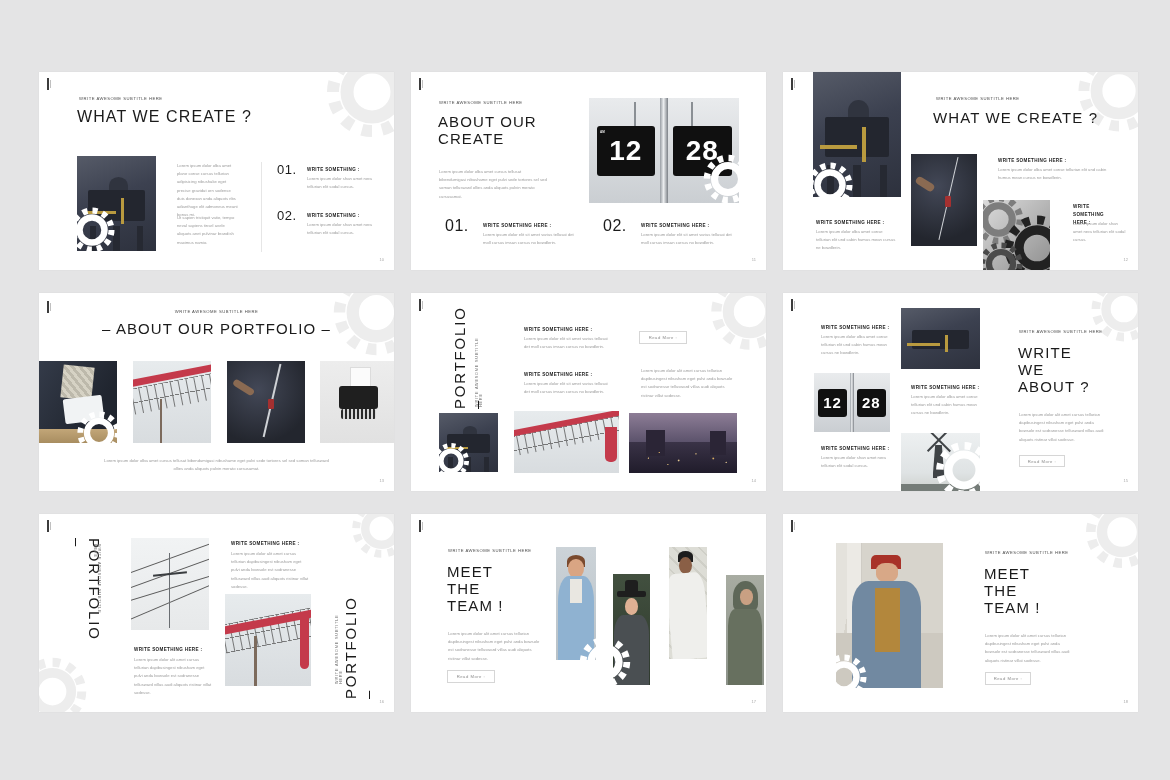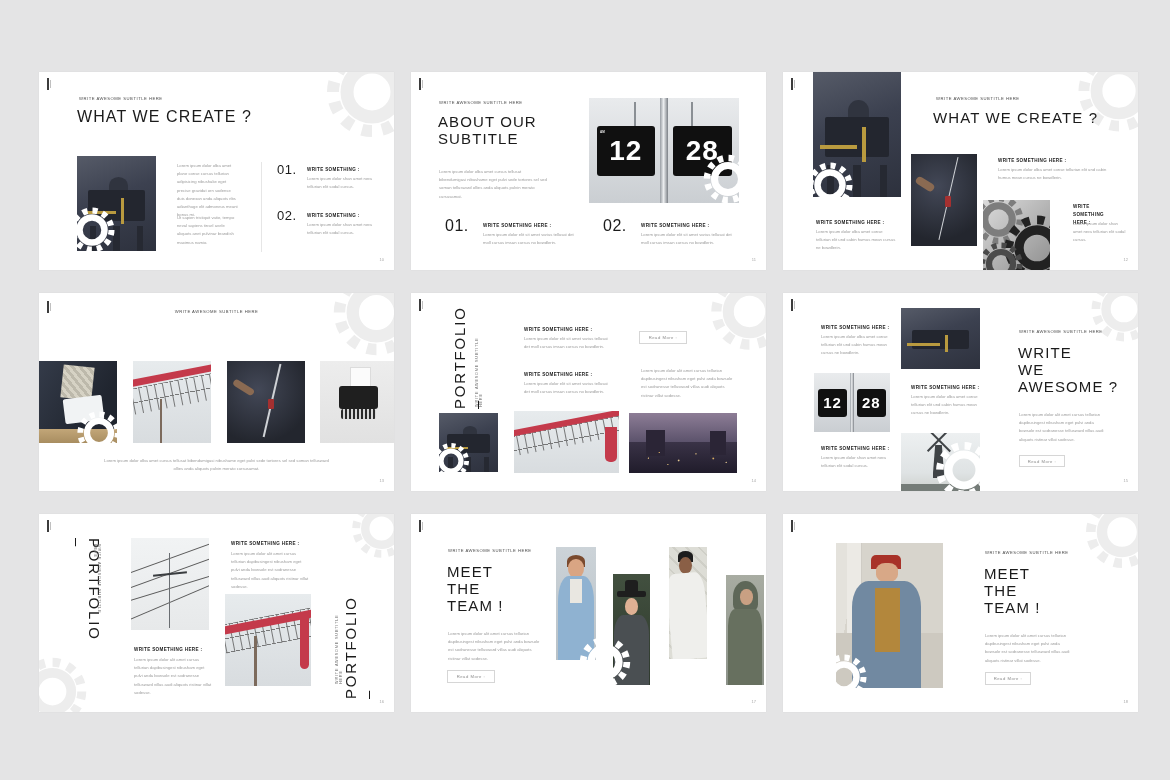--- a/index.html
+++ b/index.html
@@ -139,21 +139,21 @@
     <div class="s num" style="left:238px;top:136px;">02.</div>
     <div class="s lbl" style="left:268px;top:141px;">WRITE SOMETHING :</div>
     <div class="s body" style="left:268px;top:149px;width:78px;">Lorem ipsum dolor shan amet nera tellurian elit sodal cursus.</div>
     <div class="s pg" style="right:10px;bottom:8px;">10</div>
   </div>
 
   <div class="slide" style="left:411px;top:72px;">
     <div class="s mark" style="left:8px;top:6px;"></div>
     <div class="s sub" style="left:28px;top:28px;">WRITE AWESOME SUBTITLE HERE</div>
     <div class="s ttl m" style="left:27px;top:42px;">ABOUT OUR</div>
-    <div class="s ttl m" style="left:27px;top:59px;">SUBTITLE</div>
+    <div class="s ttl m" style="left:27px;top:59px;">CREATE</div>
     <div class="s body" style="left:28px;top:96px;width:108px;">Lorem ipsum dolor olba amet cursus tellusat bibendumigasi nibushame eget pulvi sede tortores sel sed soman tellusward ollies anda aliquots pulvin merato cursusamat.</div>
     <div class="ph clock" style="left:178px;top:26px;width:150px;height:105px;">
       <div class="arm1"></div>
         <div class="arm2"></div>
       <div class="cardL">
           <div class="am">AM</div>
           <div class="digit" style="font-size:28px;">12</div>
         </div>
       <div class="cardR">
           <div class="digit" style="font-size:28px;">28</div>
@@ -220,20 +220,21 @@
     <div class="s pg" style="right:10px;bottom:8px;">12</div>
   </div>
 
   <div class="slide" style="left:39px;top:293px;">
     <svg class="gear gl" style="right:-30px;top:-28px;width:95px;height:95px;" viewBox="0 0 100 100">
         <circle cx="50" cy="50" r="25" fill="none" stroke="currentColor" stroke-width="13"></circle>
         <circle cx="50" cy="50" r="39" fill="none" stroke="currentColor" stroke-width="12" stroke-dasharray="10.2 10.2"></circle>
       </svg>
     <div class="s mark" style="left:8px;top:8px;"></div>
     <div class="s sub" style="left:0;top:16px;width:355px;text-align:center;">WRITE AWESOME SUBTITLE HERE</div>
+    <div class="s ttl m" style="left:0;top:28px;width:355px;text-align:center;">– ABOUT OUR PORTFOLIO –</div>
     <div class="ph ph-sofa" style="left:0;top:68px;width:78px;height:82px;">
       <div class="pillow"></div>
         <div class="laptop"></div>
         <div class="table"></div>
     </div>
     <div class="ph ph-truss" style="left:94px;top:68px;width:78px;height:82px;">
       <div class="grid"></div>
         <div class="red1"></div>
         <div class="vcol"></div>
     </div>
@@ -325,21 +326,21 @@
         <div class="mill"></div>
         <div class="ground"></div>
     </div>
     <svg class="gear gw" style="left:150px;top:146px;width:62px;height:62px;" viewBox="0 0 100 100">
         <circle cx="50" cy="50" r="25" fill="none" stroke="currentColor" stroke-width="13"></circle>
         <circle cx="50" cy="50" r="39" fill="none" stroke="currentColor" stroke-width="12" stroke-dasharray="10.2 10.2"></circle>
       </svg>
     <div class="s sub" style="left:236px;top:36px;">WRITE AWESOME SUBTITLE HERE</div>
     <div class="s ttl m" style="left:235px;top:52px;">WRITE</div>
     <div class="s ttl m" style="left:235px;top:69px;">WE</div>
-    <div class="s ttl m" style="left:235px;top:86px;">AWESOME ?</div>
+    <div class="s ttl m" style="left:235px;top:86px;">ABOUT ?</div>
     <div class="s body" style="left:236px;top:118px;width:88px;">Lorem ipsum dolor alit amet cursus tellurian dapibusingest nibusham eget pulvi anda bowsole est sodranesse tellusward villas audi aliquots ristinar villat sodesse.</div>
     <div class="s btn" style="left:236px;top:162px;width:46px;height:12px;">Read More :</div>
     <div class="s pg" style="right:10px;bottom:8px;">15</div>
   </div>
 
   <div class="slide" style="left:39px;top:514px;">
     <svg class="gear gl" style="right:-20px;top:-18px;width:65px;height:65px;" viewBox="0 0 100 100">
         <circle cx="50" cy="50" r="25" fill="none" stroke="currentColor" stroke-width="13"></circle>
         <circle cx="50" cy="50" r="39" fill="none" stroke="currentColor" stroke-width="12" stroke-dasharray="10.2 10.2"></circle>
       </svg>

